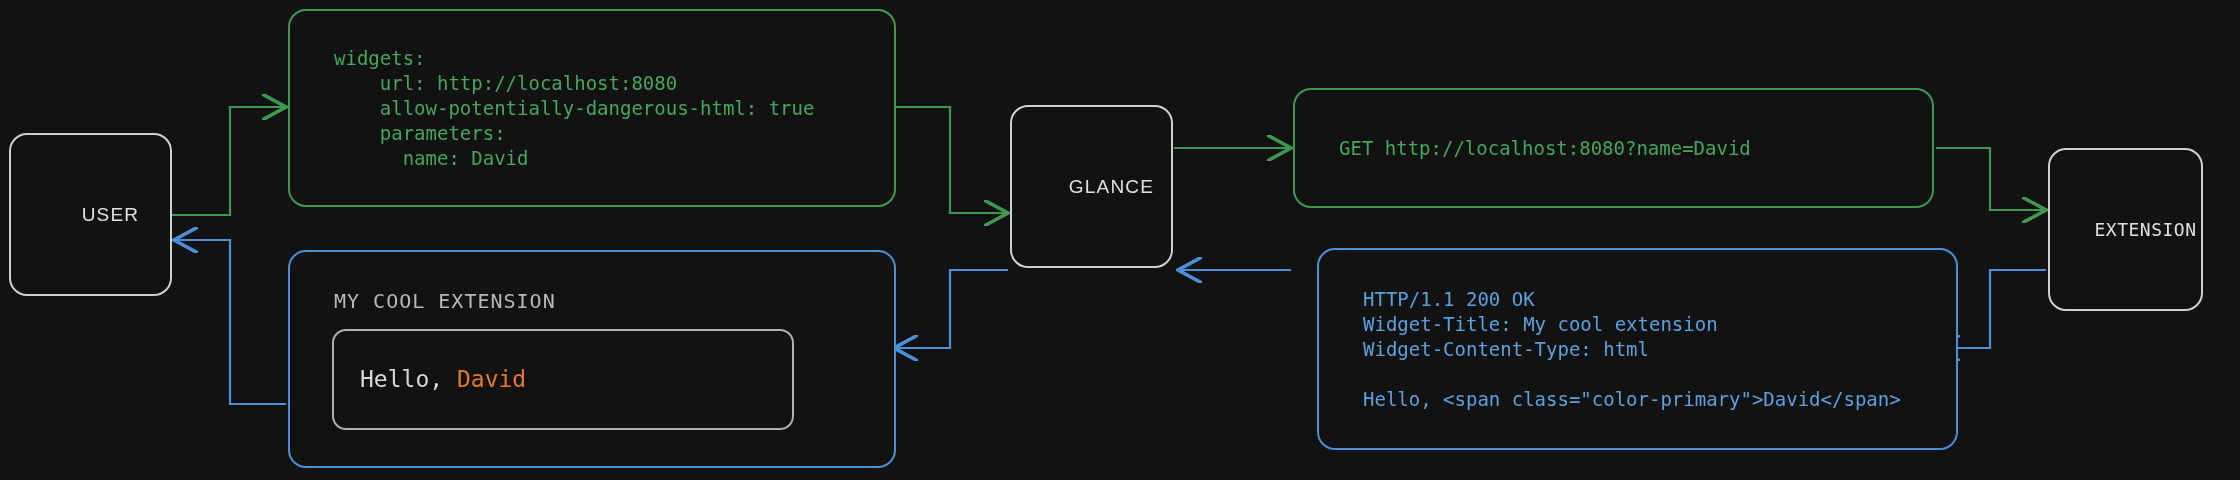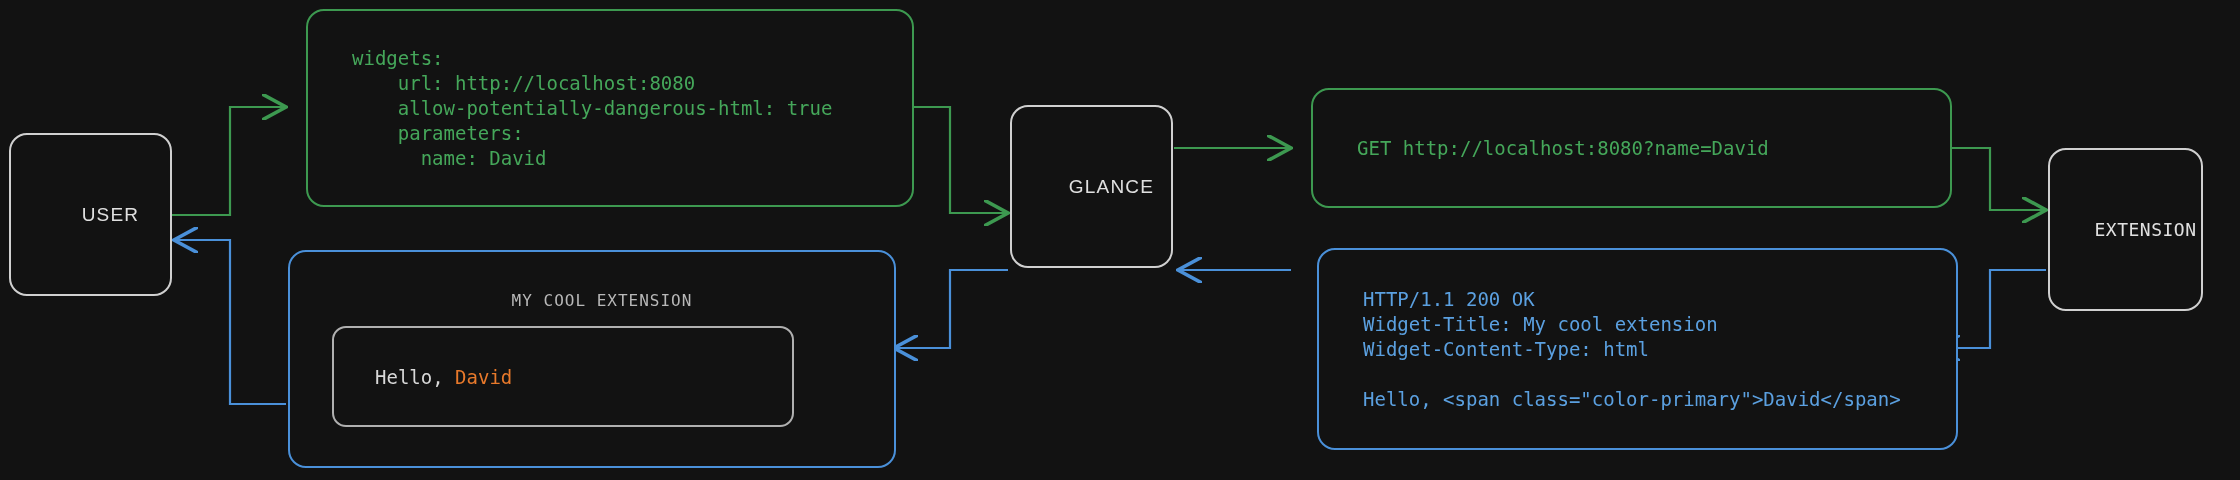--- a/index.html
+++ b/index.html
@@ -42,57 +42,56 @@
   }
   .codebox {
     position: absolute;
     box-sizing: border-box;
     border-radius: 18px;
     background: #121212;
     display: flex;
     flex-direction: column;
     justify-content: center;
   }
-  .codebox.green { border: 2px solid #3d9950; margin-left: 18px; }
+  .codebox.green { border: 2px solid #3d9950; }
   .codebox.blue  { border: 2px solid #4a90d9; }
   .code {
     font-family: "DejaVu Sans Mono", monospace;
     font-size: 19px;
     line-height: 25px;
     white-space: pre;
     padding-left: 44px;
   }
   .code.green { color: #45a75a; }
   .code.blue  { color: #5ba0e0; }
   .code .blank { display: block; height: 25px; }
 
   .widget-inner-title {
     font-family: "DejaVu Sans Mono", monospace;
-    font-size: 16px;
+    font-size: 20px;
     letter-spacing: 1px;
     color: #b8b8b8;
-    padding-left: 20px;
+    padding-left: 44px;
     margin-bottom: 16px;
-    text-align: center;
   }
   .widget-card {
     box-sizing: border-box;
     margin-left: 42px;
     margin-right: 100px;
     height: 101px;
     border: 2px solid #b0b0b0;
     border-radius: 14px;
     display: flex;
     align-items: center;
   }
   .widget-card-text {
     font-family: "DejaVu Sans Mono", monospace;
-    font-size: 19px;
+    font-size: 23px;
     color: #d8d8d8;
-    padding-left: 41px;
+    padding-left: 26px;
     white-space: pre;
   }
   .accent { color: #e8792b; }
 </style>
 </head>
 <body>
 
 <div id="stage">
 
   <svg class="wires" viewBox="0 0 2240 480" xmlns="http://www.w3.org/2000/svg">

